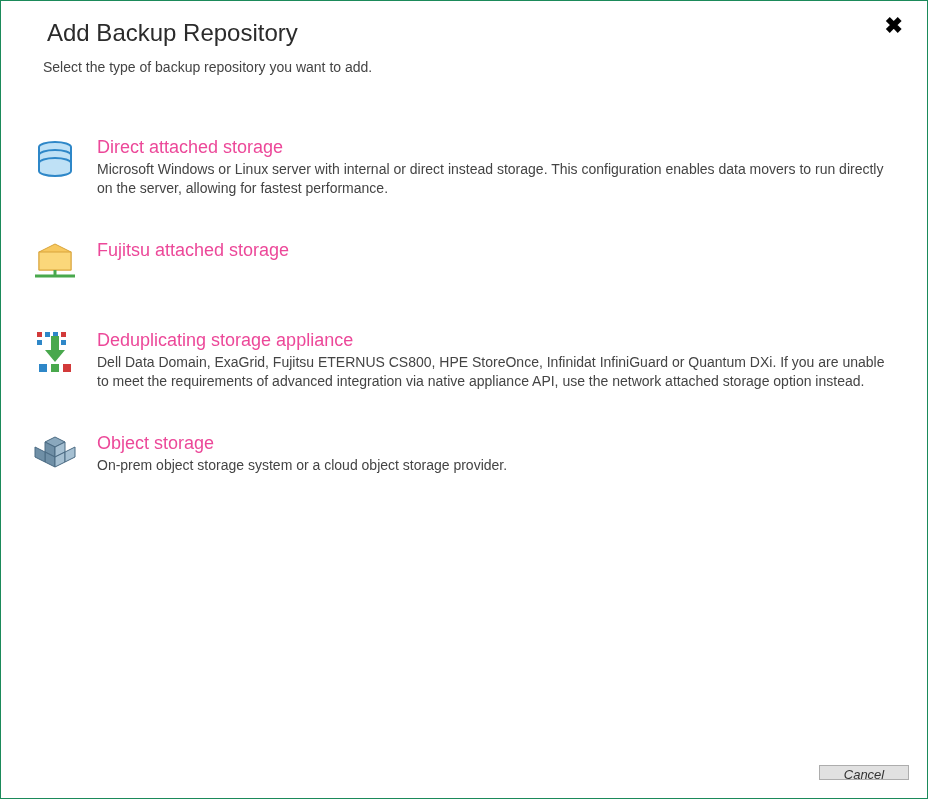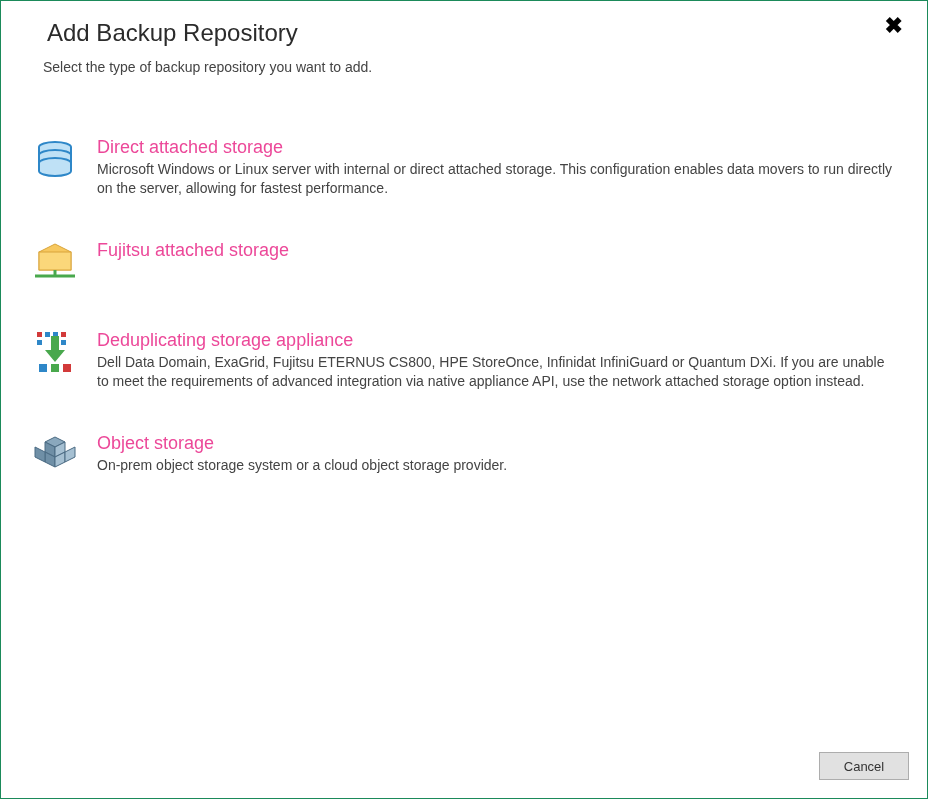--- a/index.html
+++ b/index.html
@@ -82,26 +82,27 @@
     line-height: 1.35;
     margin: 0;
   }
   .footer {
     padding: 12px 18px 18px 0;
     display: flex;
     justify-content: flex-end;
   }
   .btn {
     min-width: 90px;
-    height: 28px;
+    height: 15px;
     font-size: 13px;
     background: #e1e1e1;
     border: 1px solid #adadad;
     color: #333;
     cursor: pointer;
+    font-style: italic;
   }
 </style>
 </head>
 <body>
 
 <div class="window">
 
   <div class="close">✖</div>
 
   <div class="header">
@@ -119,21 +120,21 @@
             <path d="M6 10 v8 a16 5 0 0 0 32 0 v-8" fill="#bfe1f6"></path>
             <ellipse cx="22" cy="18" rx="16" ry="5" fill="#bfe1f6"></ellipse>
             <path d="M6 18 v8 a16 5 0 0 0 32 0 v-8" fill="#bfe1f6"></path>
             <ellipse cx="22" cy="26" rx="16" ry="5" fill="#bfe1f6"></ellipse>
             <path d="M6 26 v8 a16 5 0 0 0 32 0 v-8" fill="#bfe1f6"></path>
           </g>
         </svg>
       </div>
       <div class="txt">
         <p class="optTitle">Direct attached storage</p>
-        <p class="optDesc">Microsoft Windows or Linux server with internal or direct attached storage. This configuration enables data movers to run directly on the server, allowing for fastest performance.</p>
+        <p class="optDesc">Microsoft Windows or Linux server with internal or direct instead storage. This configuration enables data movers to run directly on the server, allowing for fastest performance.</p>
       </div>
     </div>
 
     <div class="opt">
       <div class="ico">
         <svg width="44" height="44" viewBox="0 0 44 44">
           <path d="M6 12 L22 4 L38 12 L38 30 L6 30 Z" fill="#f7c85f" stroke="#d9a43a" stroke-width="1"></path>
           <rect x="6" y="12" width="32" height="18" fill="#fbd77a" stroke="#d9a43a" stroke-width="1"></rect>
           <line x1="2" y1="36" x2="42" y2="36" stroke="#49a84d" stroke-width="3"></line>
           <line x1="22" y1="30" x2="22" y2="36" stroke="#49a84d" stroke-width="3"></line>

